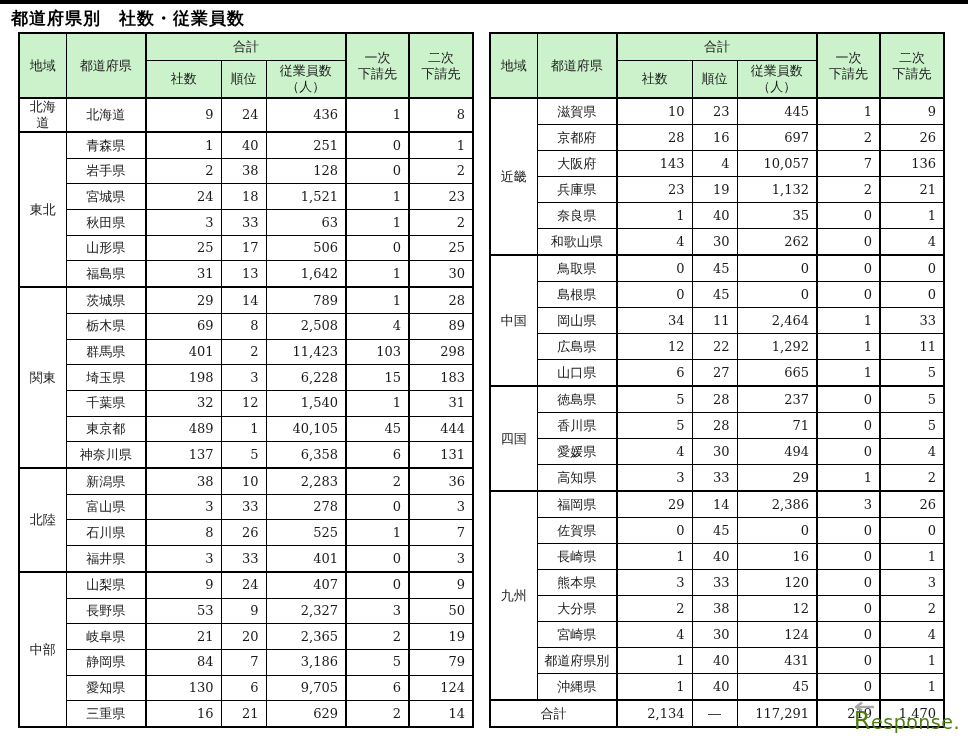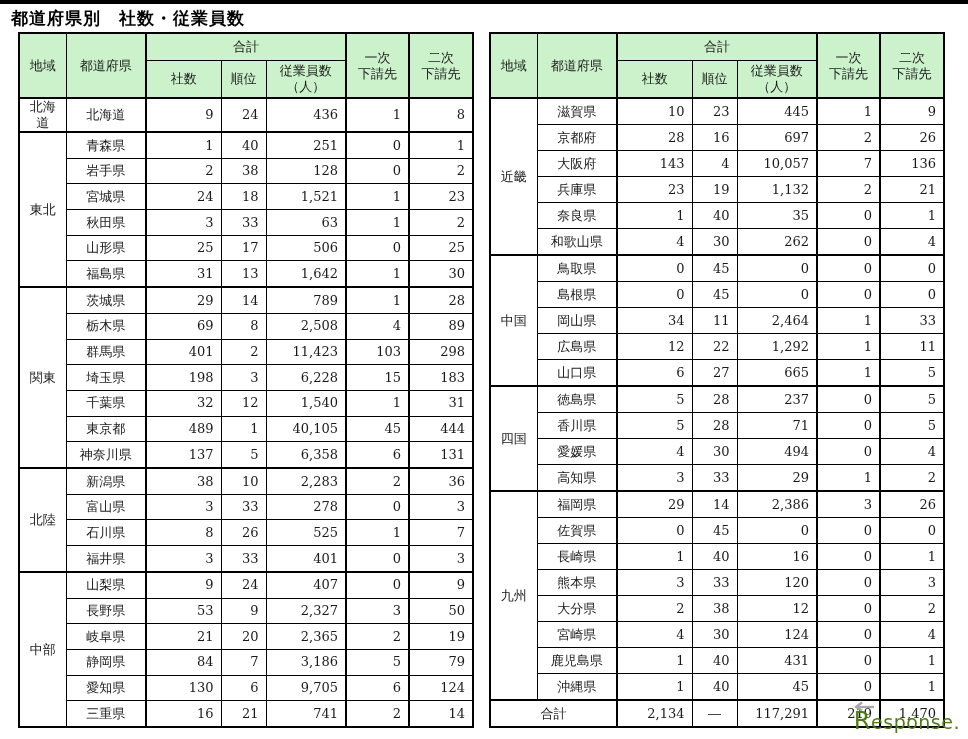--- a/index.html
+++ b/index.html
@@ -275,21 +275,21 @@
           <td class="num bl2">130</td>
           <td class="num">6</td>
           <td class="num br2">9,705</td>
           <td class="num bl2">6</td>
           <td class="num bl2">124</td>
         </tr>
         <tr>
           <td class="pref">三重県</td>
           <td class="num bl2">16</td>
           <td class="num">21</td>
-          <td class="num br2">741</td>
+          <td class="num br2">629</td>
           <td class="num bl2">2</td>
           <td class="num bl2">14</td>
         </tr>
       </tbody>
     </table>
   <table class="data-table" id="table-right">
     <colgroup>
       <col style="width:47px">
         <col style="width:80px">
         <col style="width:75px">
@@ -488,21 +488,21 @@
         </tr>
         <tr>
           <td class="pref">宮崎県</td>
           <td class="num bl2">4</td>
           <td class="num">30</td>
           <td class="num br2">124</td>
           <td class="num bl2">0</td>
           <td class="num bl2">4</td>
         </tr>
         <tr>
-          <td class="pref">鹿児島県</td>
+          <td class="pref">都道府県別</td>
           <td class="num bl2">1</td>
           <td class="num">40</td>
           <td class="num br2">431</td>
           <td class="num bl2">0</td>
           <td class="num bl2">1</td>
         </tr>
         <tr>
           <td class="pref">沖縄県</td>
           <td class="num bl2">1</td>
           <td class="num">40</td>

